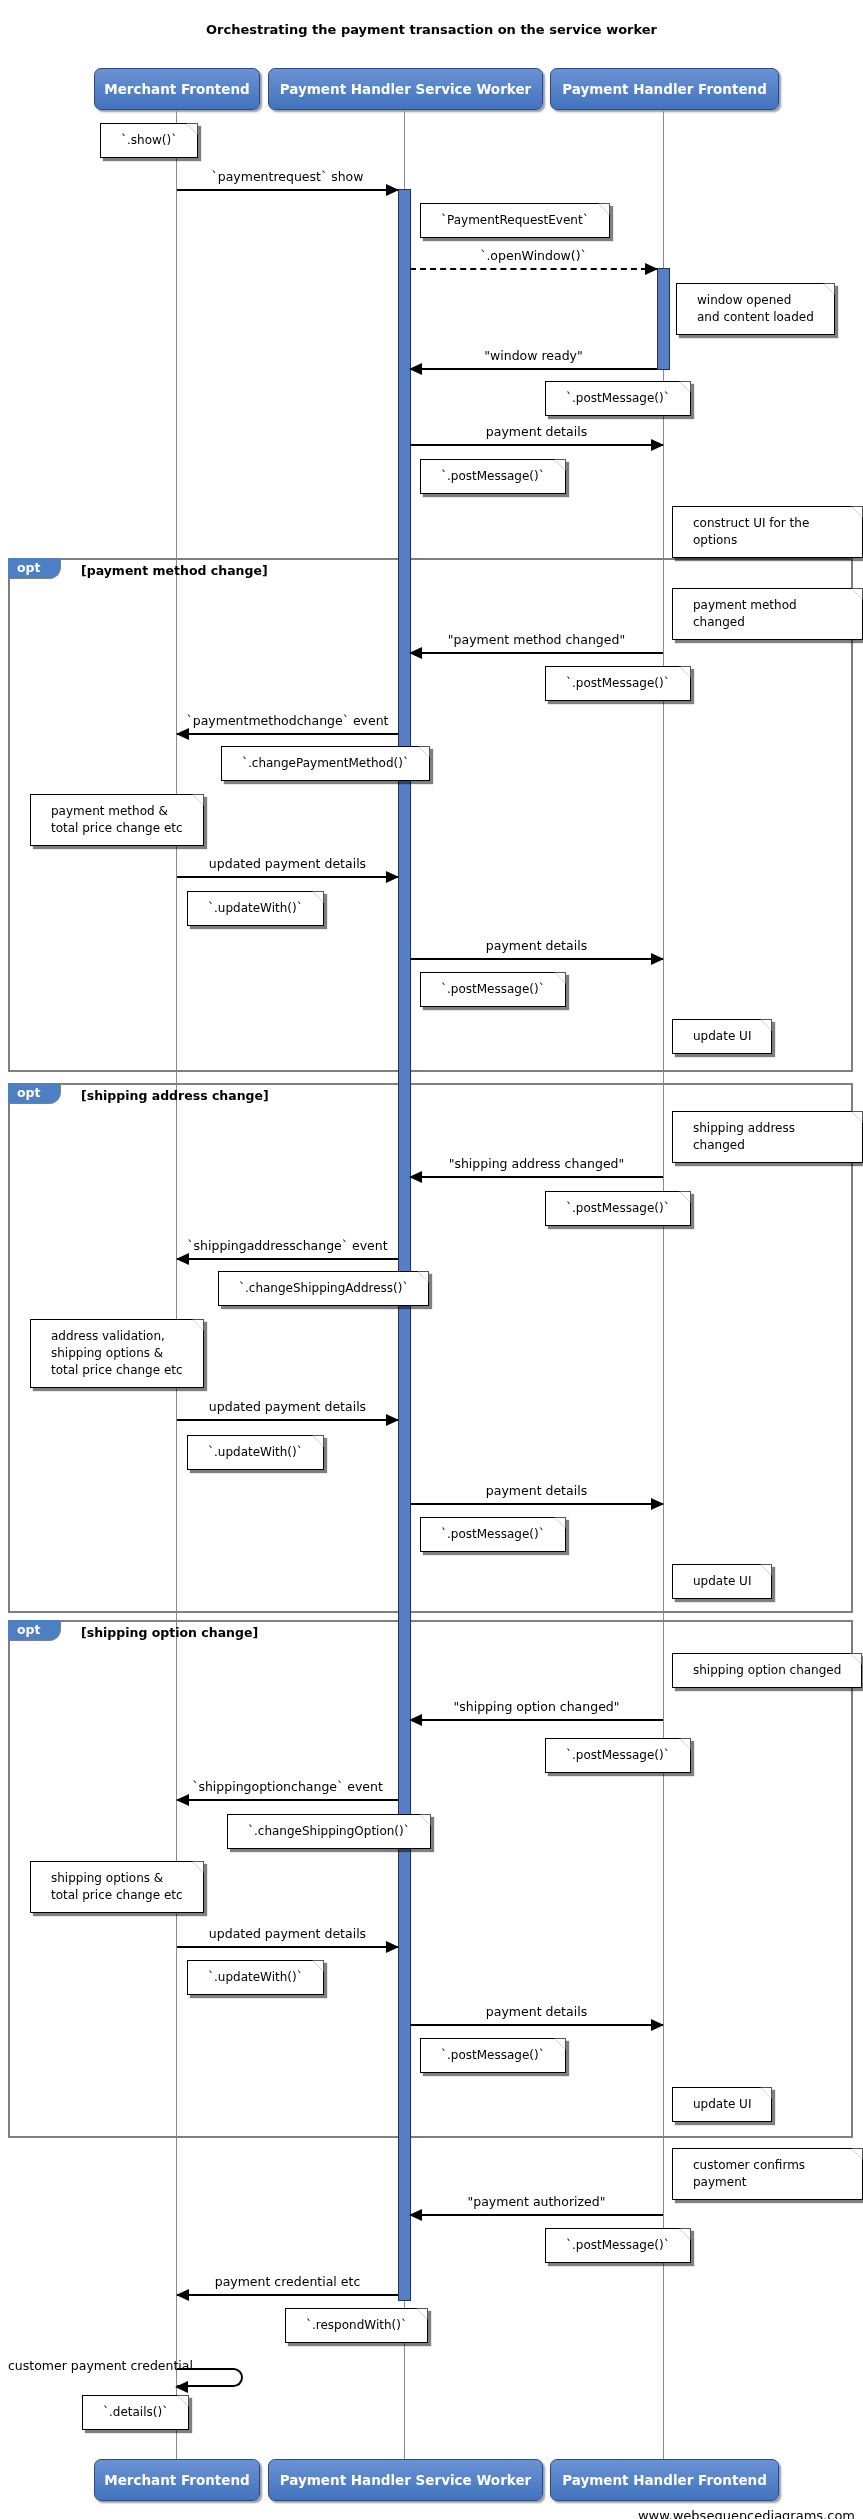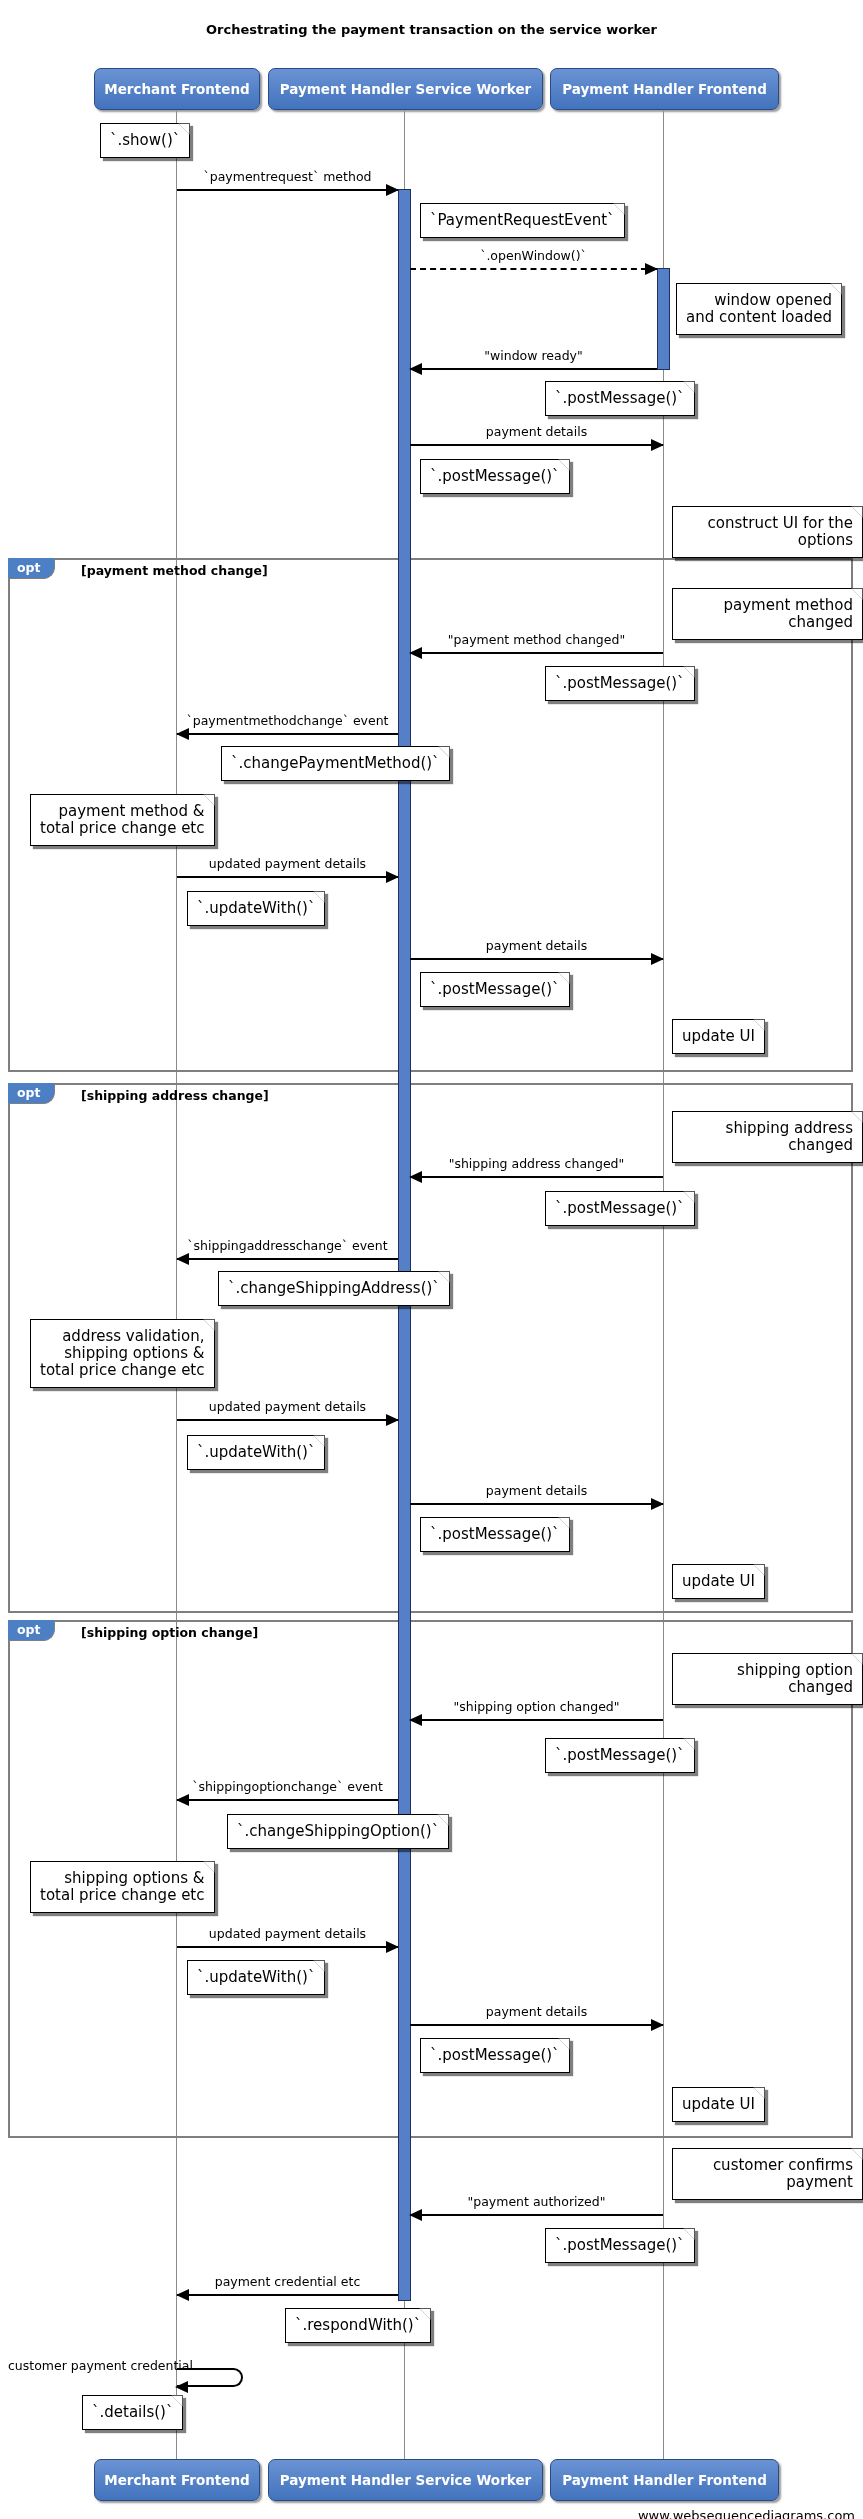--- a/index.html
+++ b/index.html
@@ -4,37 +4,37 @@
 <style>
   html,body{margin:0;padding:0;background:#fff;}
   #canvas{position:relative;width:863px;height:2519px;background:#fff;
     font-family:"DejaVu Sans","Liberation Sans",sans-serif;font-size:12px;color:#000;overflow:hidden;margin-top:16px;}
   .title{position:absolute;left:0;top:6px;width:863px;text-align:center;
     font-size:13px;font-weight:bold;}
   .lifeline{position:absolute;width:1px;background:#8a8a8a;top:92px;height:2351px;}
   .participant{position:absolute;height:40px;background:linear-gradient(#6a93d4,#4273bd);
     border:1px solid #2a4a85;border-radius:7px;color:#fff;font-weight:bold;font-size:13.5px;
     display:flex;align-items:center;justify-content:center;box-shadow:2px 2px 2px #9a9a9a;}
-  .note{position:absolute;background:#fff;border:1px solid #000;padding:8px 9px;
-    line-height:17px;font-size:15px;white-space:pre-line;box-shadow:3px 3px 1px rgba(0,0,0,.5);z-index:5;text-align:right;}
+  .note{position:absolute;background:#fff;border:1px solid #000;padding:8px 20px;
+    line-height:17px;font-size:12px;white-space:pre-line;box-shadow:3px 3px 1px rgba(0,0,0,.5);z-index:5;}
   .note::before{content:"";position:absolute;top:-1px;right:-1px;width:0;height:0;
     border-top:12px solid #555;border-left:12px solid transparent;}
   .note::after{content:"";position:absolute;top:0;right:0;width:0;height:0;
     border-top:10px solid #fff;border-left:10px solid transparent;}
   .activation{position:absolute;width:11px;background:#5580c8;border:1px solid #20315e;z-index:3;}
   .arrow{position:absolute;border-top:2px solid #000;z-index:4;}
   .arrow-dashed{border-top-style:dashed;}
   .arrow-right::after{content:"";position:absolute;right:-1px;top:-7px;width:0;height:0;
     border-left:13px solid #000;border-top:6px solid transparent;border-bottom:6px solid transparent;}
   .arrow-left::before{content:"";position:absolute;left:-1px;top:-7px;width:0;height:0;
     border-right:13px solid #000;border-top:6px solid transparent;border-bottom:6px solid transparent;}
   .mlabel{position:absolute;text-align:center;font-size:12.5px;height:17px;z-index:4;white-space:nowrap;}
   .opt-frame{position:absolute;border:2px solid #7f7f7f;z-index:1;}
   .opt-badge{position:absolute;background:#4d7fc4;color:#fff;font-weight:bold;font-size:12.5px;
-    padding:2px 13px 3px 9px;border:1px solid #7f7f7f;border-top:none;border-left:none;
+    padding:2px 19px 3px 9px;border:1px solid #7f7f7f;border-top:none;border-left:none;
     border-bottom-right-radius:12px;z-index:2;}
   .opt-cond{position:absolute;font-weight:bold;font-size:12.5px;z-index:2;white-space:nowrap;}
   .self-loop{position:absolute;border:2px solid #000;border-left:none;
     border-radius:0 10px 10px 0;z-index:4;}
   .self-loop::after{content:"";position:absolute;left:-2px;bottom:-8px;width:0;height:0;
     border-right:13px solid #000;border-top:6px solid transparent;border-bottom:6px solid transparent;}
   .self-label{position:absolute;text-align:right;font-size:12.5px;white-space:nowrap;z-index:4;}
   .footer{position:absolute;font-size:13px;z-index:4;}
 </style>
 </head>
@@ -62,21 +62,21 @@
 
   <div class="opt-frame" style="left:8px;top:1604px;width:841px;height:514px"></div>
   <div class="opt-badge" style="left:8px;top:1604px">opt</div>
   <div class="opt-cond" style="left:81px;top:1609px">[shipping option change]</div>
 
   <div class="activation" style="left:398px;top:173px;height:2110px"></div>
   <div class="activation" style="left:657px;top:252px;height:100px"></div>
 
   <div class="note" style="left:100px;top:107px">`.show()`</div>
 
-  <div class="mlabel" style="left:177px;top:153px;width:221px">`paymentrequest` method</div>
+  <div class="mlabel" style="left:177px;top:153px;width:221px">`paymentrequest` show</div>
   <div class="arrow arrow-right" style="left:177px;top:173px;width:221px"></div>
 
   <div class="note" style="left:420px;top:187px">`PaymentRequestEvent`</div>
 
   <div class="mlabel" style="left:410px;top:232px;width:247px">`.openWindow()`</div>
   <div class="arrow arrow-dashed arrow-right" style="left:410px;top:252px;width:247px"></div>
 
   <div class="note" style="left:676px;top:267px">window opened
 and content loaded</div>
 

